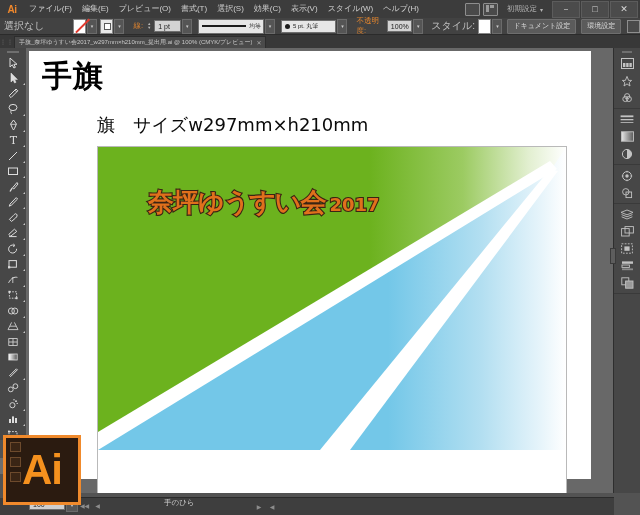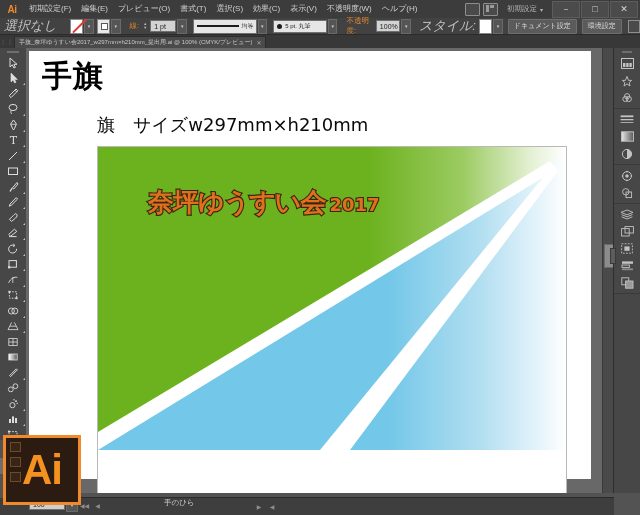--- a/index.html
+++ b/index.html
@@ -38,21 +38,21 @@
     color:#d8d8d8;font-size:9px;display:flex;align-items:center;justify-content:center;
   }
   .wbtn.close{margin-right:2px;}
 
   
   .controlbar{
     position:absolute;left:0;top:18px;width:640px;height:17px;
     background:#424242;border-bottom:1px solid #2b2b2b;
     display:flex;align-items:center;padding-left:4px;box-sizing:border-box;
   }
-  .cb-label{font-size:13px;color:#c2c2c2;white-space:nowrap;font-style:italic;}
+  .cb-label{font-size:10px;color:#c2c2c2;white-space:nowrap;}
   .cb-sel{width:74px;}
   .swatch{
     width:13px;height:13px;border:1px solid #878787;background:#e9e9e9;margin-left:3px;position:relative;
   }
   .swatch.none{background:#fff;}
   .swatch.none::after{
     content:"";position:absolute;left:-1px;top:5px;width:19px;height:1.6px;background:#e23a2e;
     transform:rotate(-45deg);transform-origin:center;
   }
   .swatch.stroke::after{
@@ -126,21 +126,21 @@
     position:relative;width:26px;height:26px;margin-top:2px;
   }
   .tb-fill{position:absolute;left:3px;top:2px;width:14px;height:14px;background:#fff;border:1px solid #9a9a9a;}
   .tb-fill::after{
     content:"";position:absolute;left:-1px;top:6px;width:20px;height:1.5px;background:#e23a2e;
     transform:rotate(-45deg);
   }
 
   
   .canvasArea{
-    position:absolute;left:26px;top:48px;width:588px;height:445px;background:#686868;overflow:hidden;
+    position:absolute;left:26px;top:48px;width:588px;height:445px;background:#686868;overflow:hidden;padding-left:21px;
   }
   .page{
     position:absolute;left:3px;top:3px;width:562px;height:428px;background:#ffffff;
   }
   .scroll-v{
     position:absolute;right:0;top:0;width:11px;height:445px;background:#4a4a4a;border-left:1px solid #3a3a3a;
   }
   .scroll-v .thumb{position:absolute;left:1px;top:196px;width:9px;height:22px;background:#8c8c8c;border:1px solid #6a6a6a;}
 
   
@@ -217,28 +217,28 @@
   }
   .ai-splash .mini i{display:block;width:9px;height:8px;border:1px solid #6d4a2c;background:#3a2515;}
 </style>
 </head>
 <body>
 
 <div id="app">
 
   <div class="menubar">
     <div class="ai-logo">Ai</div>
-    <div class="menu-item">初期設定(F)</div>
+    <div class="menu-item">ファイル(F)</div>
     <div class="menu-item">編集(E)</div>
     <div class="menu-item">プレビュー(O)</div>
     <div class="menu-item">書式(T)</div>
     <div class="menu-item">選択(S)</div>
     <div class="menu-item">効果(C)</div>
     <div class="menu-item">表示(V)</div>
-    <div class="menu-item">不透明度(W)</div>
+    <div class="menu-item">スタイル(W)</div>
     <div class="menu-item">ヘルプ(H)</div>
 
     <div class="menubar-right">
       <div class="ws-icon"></div>
       <div class="ws-icon b"></div>
       <div class="ws-label">初期設定</div>
       <div class="ws-caret">▾</div>
       <div class="wbtn">－</div>
       <div class="wbtn">□</div>
       <div class="wbtn close">✕</div>

